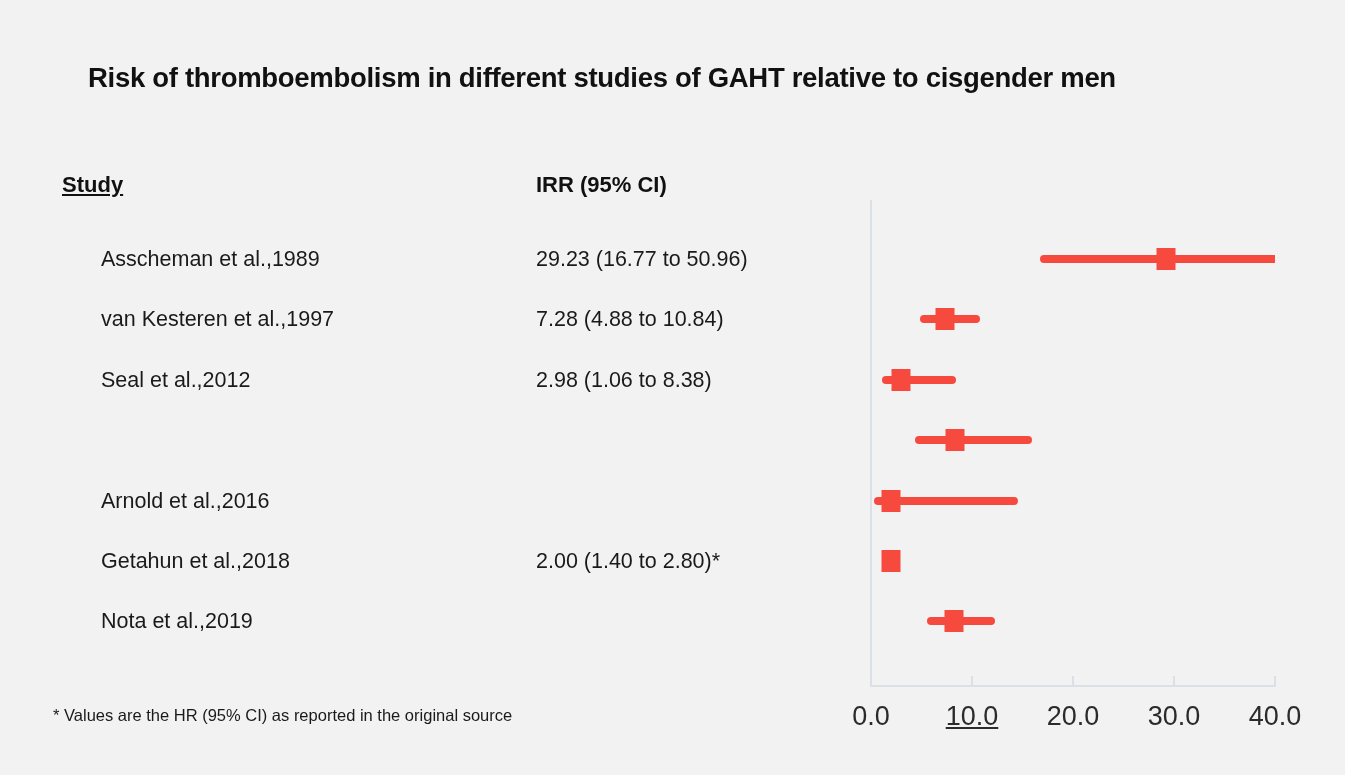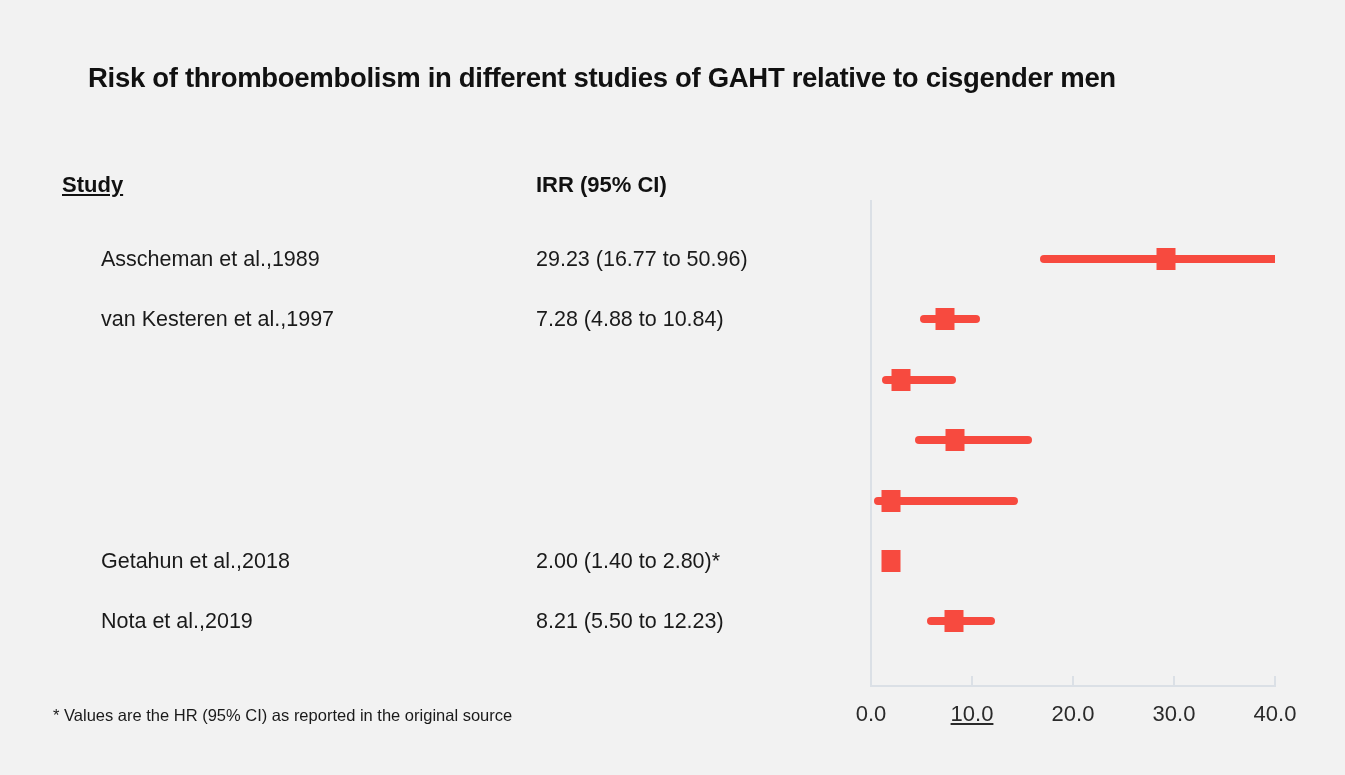--- a/index.html
+++ b/index.html
@@ -94,21 +94,21 @@
     background: #dbe0e6;
   }
   .axis-tick {
     position: absolute;
     width: 2px;
     height: 9px;
     background: #dbe0e6;
   }
   .tick-label {
     position: absolute;
-    font-size: 22px;
+    font-size: 27px;
     color: #2b2b2b;
     transform: translateX(-50%);
     white-space: nowrap;
   }
 
   
   .ci-bar {
     position: absolute;
     height: 8px;
     background: #f74a3f;
@@ -145,29 +145,33 @@
 
   <div class="rows-layer" id="rows-layer">
       <div class="row" style="top: 246px;">
         <div class="study-label">Asscheman et al.,1989</div>
         <div class="irr-label">29.23 (16.77 to 50.96)</div>
       </div>
       <div class="row" style="top: 306.4px;">
         <div class="study-label">van Kesteren et al.,1997</div>
         <div class="irr-label">7.28 (4.88 to 10.84)</div>
       </div>
+      <div class="row" style="top: 366.8px;">
+        <div class="study-label">Seal et al.,2012</div>
+        <div class="irr-label">2.98 (1.06 to 8.38)</div>
+      </div>
       <div class="row" style="top: 487.6px;">
+        <div class="study-label">Arnold et al.,2016</div>
       </div>
       <div class="row" style="top: 548px;">
         <div class="study-label">Getahun et al.,2018</div>
         <div class="irr-label">2.00 (1.40 to 2.80)*</div>
       </div>
       <div class="row" style="top: 608.4px;">
         <div class="study-label">Nota et al.,2019</div>
-        <div class="irr-label">8.21 (5.50 to 12.23)</div>
       </div>
     </div>
 
   <div class="plot" id="plot-layer">
       <div class="axis-vline" style="left: 870px; top: 200px; height: 485px;"></div>
       <div class="axis-hline" style="left: 870px; top: 685px; width: 406px;"></div>
       <div class="axis-tick" style="left: 870px; top: 676px;"></div>
       <div class="tick-label" style="left: 871px; top: 701px;">0.0</div>
       <div class="axis-tick" style="left: 971px; top: 676px;"></div>
       <div class="tick-label" style="left: 972px; top: 701px; text-decoration: underline;">10.0</div>

